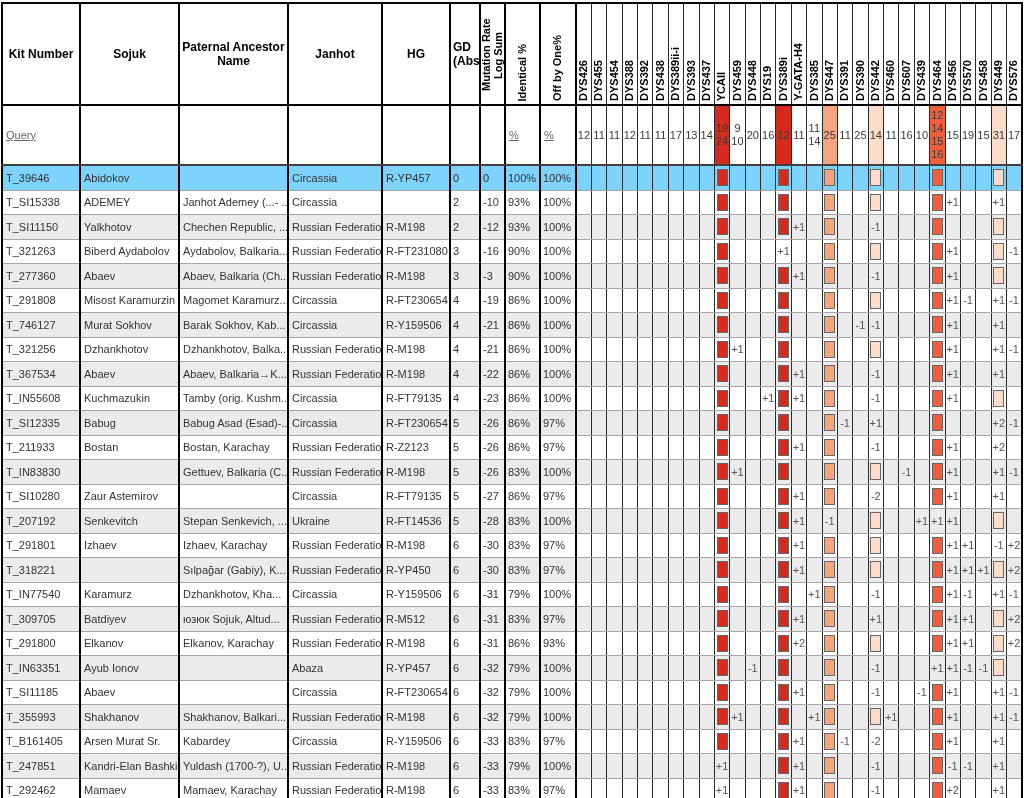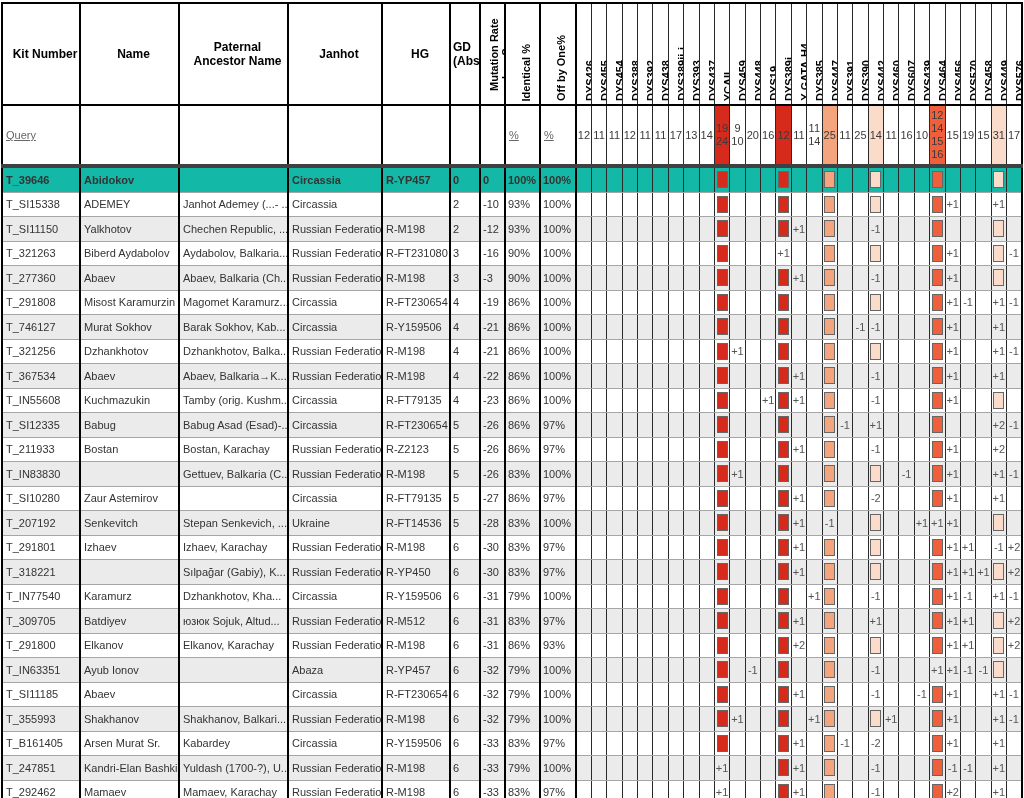--- a/index.html
+++ b/index.html
@@ -4,34 +4,34 @@
 <style>
   html,body{margin:0;padding:0;background:#fff;}
   #screen{position:relative;width:1024px;height:798px;overflow:hidden;background:#fff;
           font-family:"Liberation Sans","DejaVu Sans",sans-serif;}
   table{border-collapse:collapse;table-layout:fixed;width:1022px;margin-top:2px;margin-left:1px;
         border:2px solid #000;}
   th,td{border-right:1px solid #2a2a2a;border-bottom:1px solid #a6a6a6;padding:0;overflow:hidden;
         font-size:11px;color:#333;vertical-align:middle;}
   th.maj,td.maj{border-right:2px solid #000;}
   thead th{border-bottom:2px solid #000;background:#fff;color:#000;font-weight:bold;
-           font-size:12px;text-align:center;height:99px;padding-left:8px;}
+           font-size:12px;text-align:center;height:99px;}
   thead th.gdh{text-align:left;padding-left:2px;}
   th.rot{vertical-align:bottom;}
   th.rot span{display:inline-block;writing-mode:vertical-rl;transform:rotate(180deg);
               font-size:11px;line-height:11.5px;font-weight:bold;padding-bottom:5px;
               max-height:92px;white-space:normal;}
-  tr.query td{height:58px;border-bottom:4px solid #404040;color:#666;}
+  tr.query td{height:58px;border-bottom:2px solid #404040;color:#666;}
   tr.query td.qtxt{padding-left:3px;text-decoration:underline;}
   tr.query td.mk{text-align:center;white-space:pre-line;line-height:13px;color:#3a3a3a;}
   tr.data td{height:23.5px;}
   td.lc{padding-left:3px;white-space:nowrap;}
   td.num{padding-left:2px;white-space:nowrap;}
   td.mk{text-align:center;color:#555;}
-  tr.hl td{background:#14b8a6;font-weight:bold;}
+  tr.hl td{background:#7dd3fc;}
   tr.stripe td{background:#ebebeb;}
   .sw{width:11px;height:17px;margin:0 auto;border:1px solid #666;box-sizing:border-box;}
   .bg-red{background:#d62b1c;}
   .bg-orange{background:#ef5f3c;}
   .bg-salmon{background:#f4a57d;}
   .bg-pink{background:#fbdccb;}
 </style>
 </head>
 <body>
 
@@ -73,21 +73,21 @@
         <col>
         <col>
         <col>
         <col>
         <col>
         <col>
       </colgroup>
       <thead>
         <tr>
           <th class="maj"><span>Kit Number</span></th>
-          <th class="maj"><span>Name</span></th>
+          <th class="maj"><span>Sojuk</span></th>
           <th class="maj"><span>Paternal Ancestor Name</span></th>
           <th class="maj"><span>Janhot</span></th>
           <th class="maj"><span>HG</span></th>
           <th class="maj gdh"><span>GD (Abs)</span></th>
           <th class="maj rot"><span>Mutation Rate Log Sum</span></th>
           <th class="maj rot"><span>Identical %</span></th>
           <th class="maj rot"><span>Off by One%</span></th>
           <th class="rot"><span>DYS426</span></th>
           <th class="rot"><span>DYS455</span></th>
           <th class="rot"><span>DYS454</span></th>

